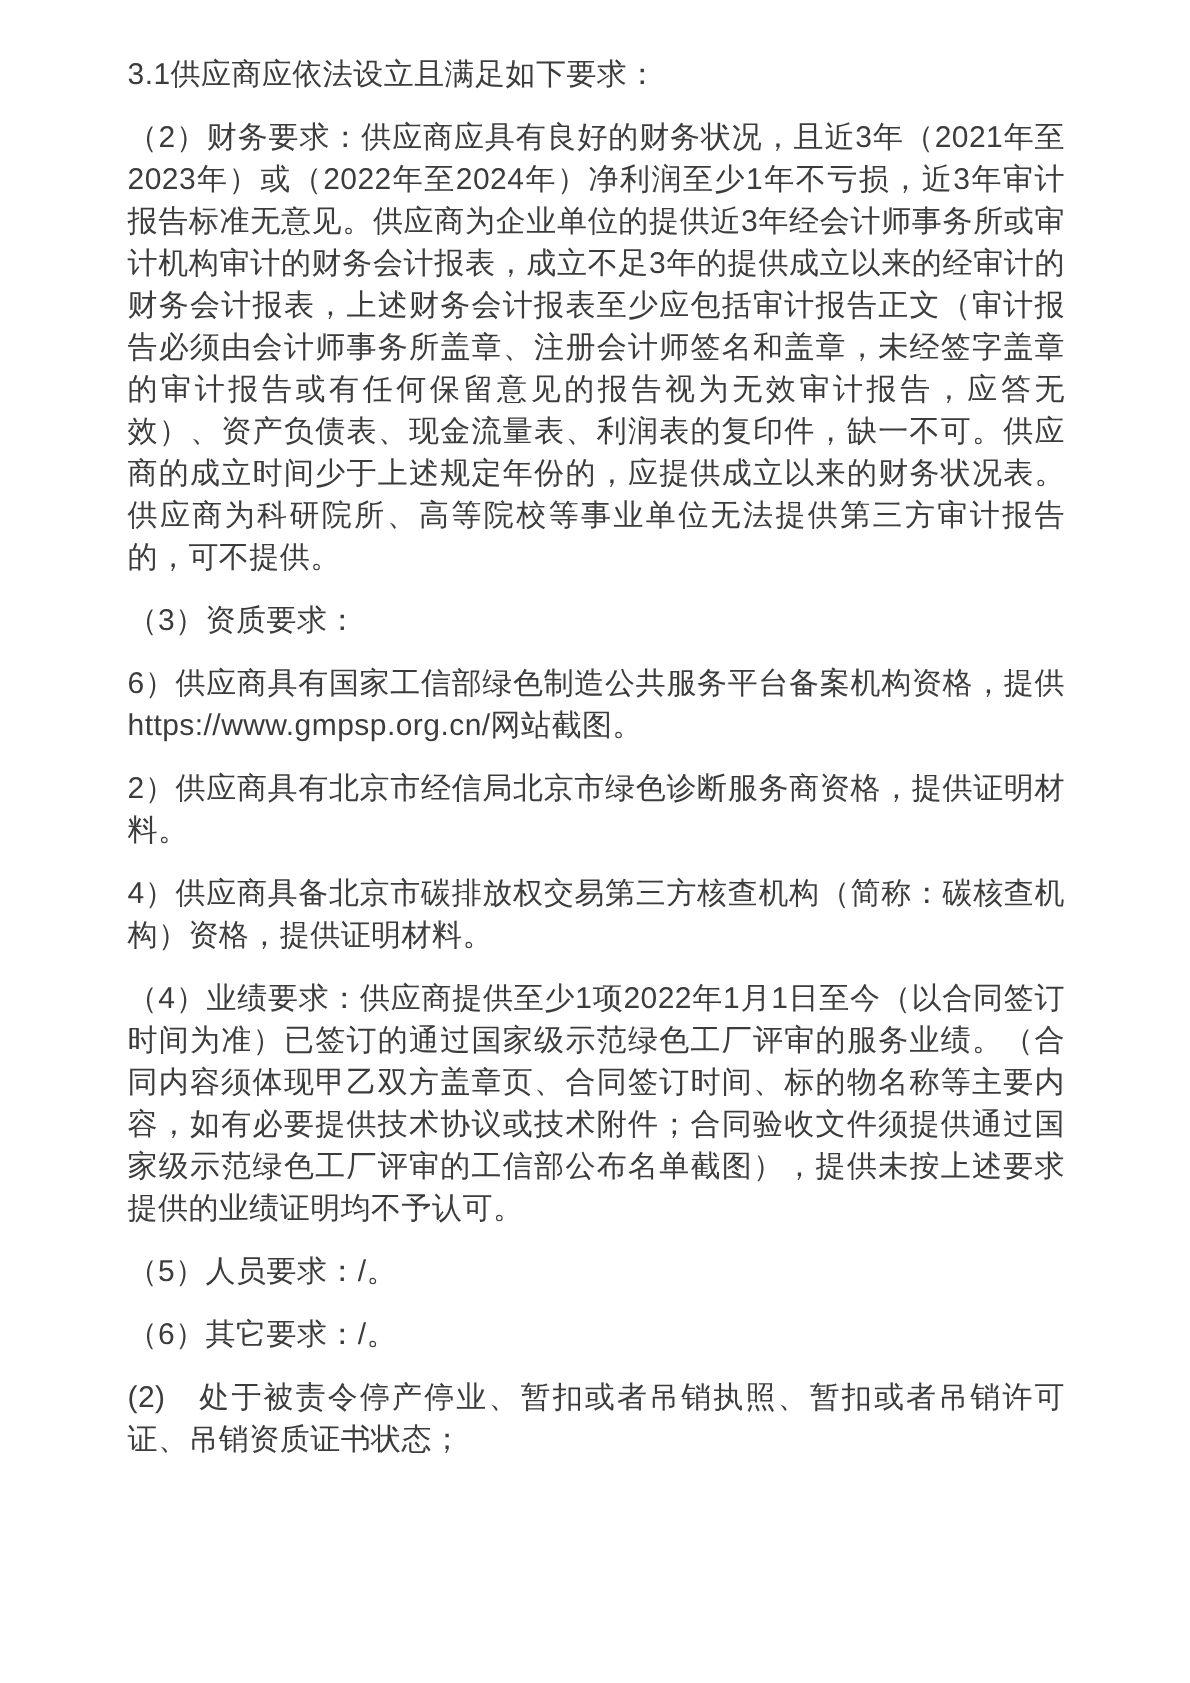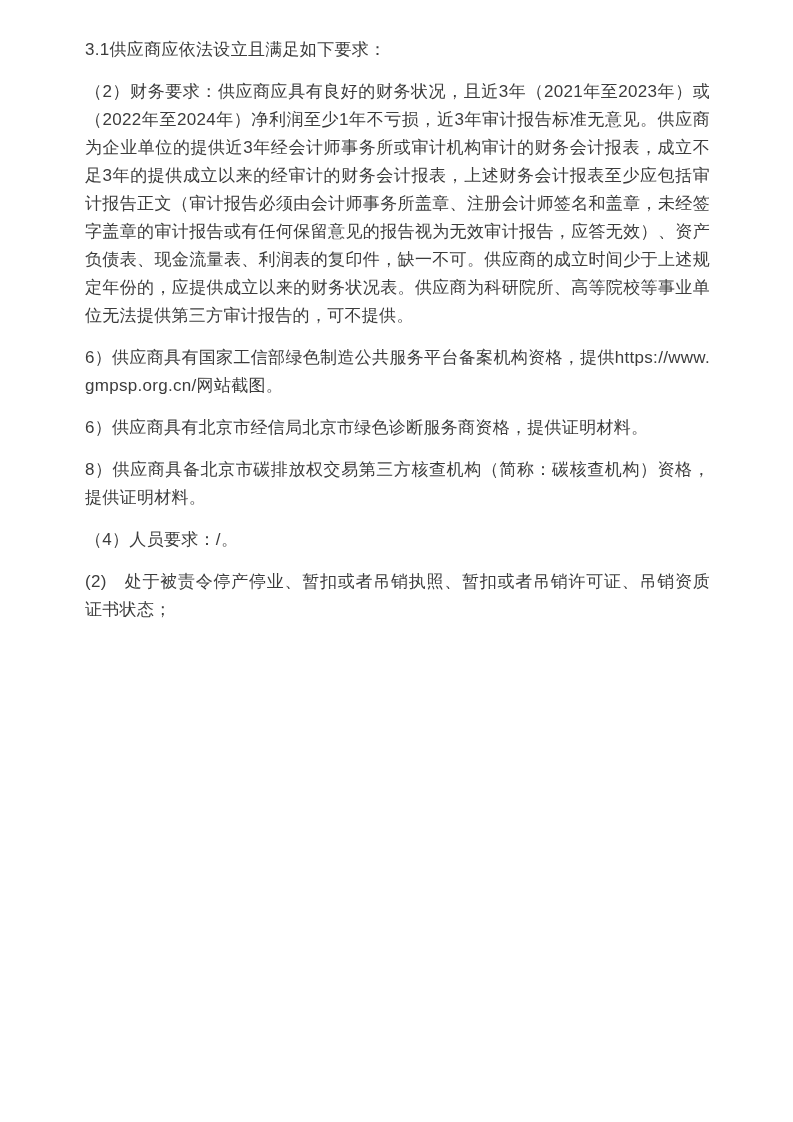--- a/index.html
+++ b/index.html
@@ -15,32 +15,35 @@
   }
   .page {
     box-sizing: border-box;
     width: 793px;
     height: 1122px;
     padding: 36px 83px 0 85px;
     background: #ffffff;
   }
   .page p {
     margin: 0 0 14px 0;
-    font-size: 17px;
+    font-size: 20px;
     line-height: 28px;
     color: #3c3c3c;
     text-align: justify;
     letter-spacing: 0.3px;
     word-break: break-all;
   }
 </style>
 </head>
 <body>
 
 <div class="page">
   <p>3.1供应商应依法设立且满足如下要求：</p>
   <p>（2）财务要求：供应商应具有良好的财务状况，且近3年（2021年至2023年）或（2022年至2024年）净利润至少1年不亏损，近3年审计报告标准无意见。供应商为企业单位的提供近3年经会计师事务所或审计机构审计的财务会计报表，成立不足3年的提供成立以来的经审计的财务会计报表，上述财务会计报表至少应包括审计报告正文（审计报告必须由会计师事务所盖章、注册会计师签名和盖章，未经签字盖章的审计报告或有任何保留意见的报告视为无效审计报告，应答无效）、资产负债表、现金流量表、利润表的复印件，缺一不可。供应商的成立时间少于上述规定年份的，应提供成立以来的财务状况表。供应商为科研院所、高等院校等事业单位无法提供第三方审计报告的，可不提供。</p>
+  <p>（3）资质要求：</p>
   <p>6）供应商具有国家工信部绿色制造公共服务平台备案机构资格，提供https://www.gmpsp.org.cn/网站截图。</p>
-  <p>6）供应商具有北京市经信局北京市绿色诊断服务商资格，提供证明材料。</p>
-  <p>8）供应商具备北京市碳排放权交易第三方核查机构（简称：碳核查机构）资格，提供证明材料。</p>
-  <p>（4）人员要求：/。</p>
+  <p>2）供应商具有北京市经信局北京市绿色诊断服务商资格，提供证明材料。</p>
+  <p>4）供应商具备北京市碳排放权交易第三方核查机构（简称：碳核查机构）资格，提供证明材料。</p>
+  <p>（4）业绩要求：供应商提供至少1项2022年1月1日至今（以合同签订时间为准）已签订的通过国家级示范绿色工厂评审的服务业绩。（合同内容须体现甲乙双方盖章页、合同签订时间、标的物名称等主要内容，如有必要提供技术协议或技术附件；合同验收文件须提供通过国家级示范绿色工厂评审的工信部公布名单截图），提供未按上述要求提供的业绩证明均不予认可。</p>
+  <p>（5）人员要求：/。</p>
+  <p>（6）其它要求：/。</p>
   <p>(2)　处于被责令停产停业、暂扣或者吊销执照、暂扣或者吊销许可证、吊销资质证书状态；</p>
 </div>
 
 </body></html>

